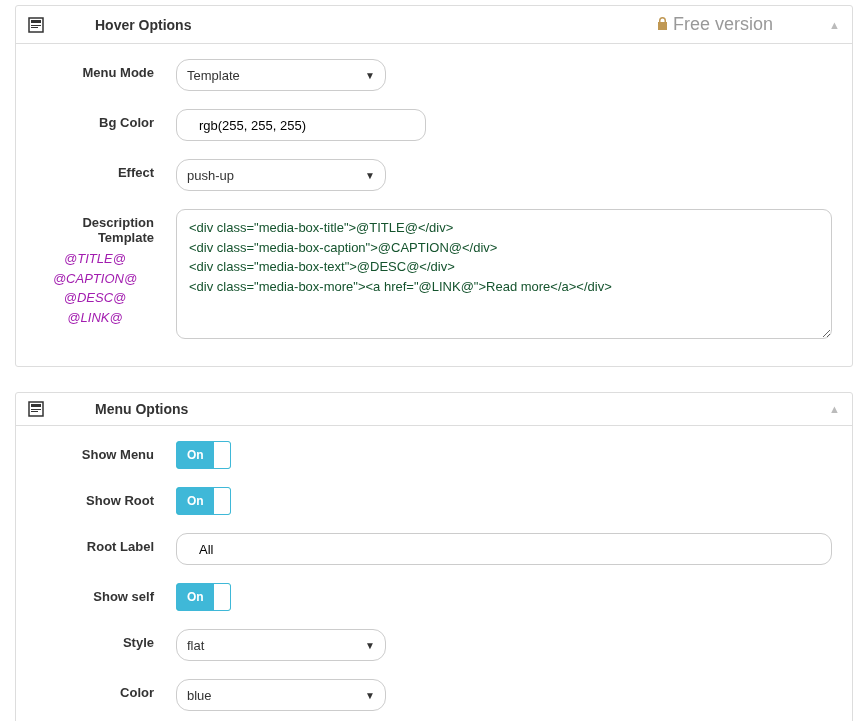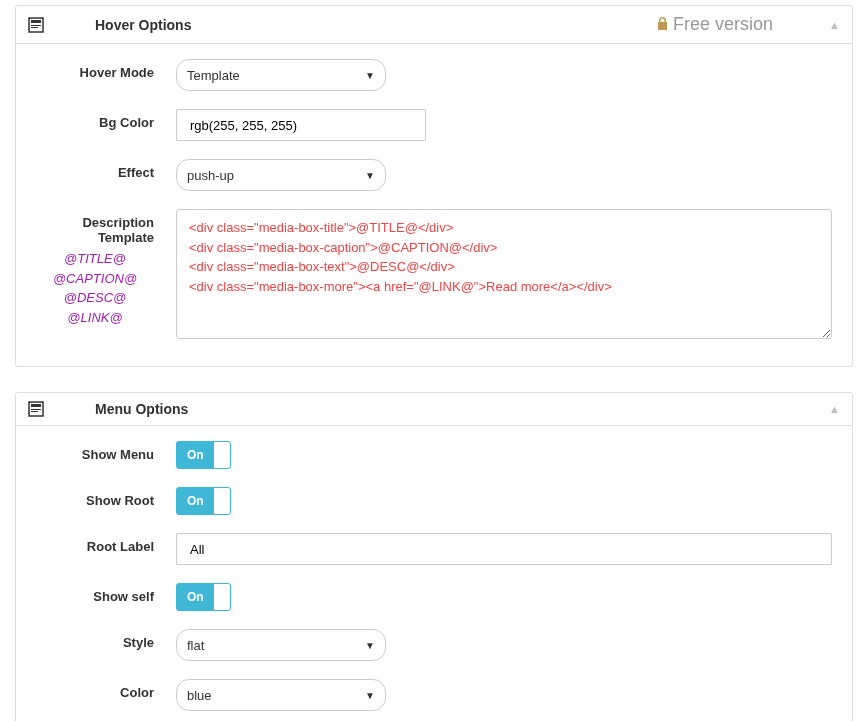--- a/index.html
+++ b/index.html
@@ -13,23 +13,23 @@
 .collapse-caret { color: #bbb; font-size: 11px; }
 .panel-body { padding: 15px 20px 20px 20px; }
 .form-row { display: flex; align-items: flex-start; margin-bottom: 18px; }
 .form-row:last-child { margin-bottom: 4px; }
 .form-label { width: 140px; text-align: right; padding-right: 22px; padding-top: 6px; font-weight: bold; font-size: 13px; color: #333; flex-shrink: 0; }
 .form-label .hints { font-weight: normal; font-style: italic; color: #a21caf; text-align: center; margin-top: 4px; line-height: 1.5; }
 .form-control-wrap { flex: 1; }
 .select-like { position: relative; display: inline-block; width: 210px; }
 .select-like .display { border: 1px solid #ccc; border-radius: 13px; padding: 6px 10px; font-size: 13px; background: #fff; cursor: pointer; display: flex; align-items: center; justify-content: space-between; height: 32px; }
 .select-like .caret { color: #333; font-size: 10px; margin-left: 8px; }
-.text-input { border: 1px solid #ccc; border-radius: 1px; padding: 6px 13px; font-size: 13px; width: 250px; height: 32px; font-family: inherit; }
+.text-input { border: 1px solid #ccc; border-radius: 11px; padding: 6px 22px; font-size: 13px; width: 250px; height: 32px; font-family: inherit; }
 .text-input.full { width: 100%; }
-.textarea { border: 1px solid #ccc; border-radius: 3px; padding: 8px 12px; font-size: 13px; width: 100%; height: 130px; font-family: inherit; resize: both; line-height: 1.5; color: #ef4444; }
+.textarea { border: 1px solid #ccc; border-radius: 9px; padding: 8px 12px; font-size: 13px; width: 100%; height: 130px; font-family: inherit; resize: both; line-height: 1.5; color: #14532d; }
 .toggle { display: inline-flex; align-items: center; border: 1px solid #3fb8d8; border-radius: 3px; overflow: hidden; height: 28px; cursor: pointer; background: #14b8a6; }
 .toggle .on-label { background: #3fb8d8; color: #fff; padding: 0 10px; height: 100%; display: flex; align-items: center; font-size: 12px; font-weight: bold; }
 .toggle .knob { width: 16px; height: 100%; background: #fff; }
 svg.box-icon { width: 16px; height: 16px; }
 </style>
 </head>
 <body>
 
 <div class="panel">
   <div class="panel-header">
@@ -48,21 +48,21 @@
             <path d="M2 5V3.5a3.5 3.5 0 017 0V5h1v8H1V5h1zm1.5 0h4V3.5a2 2 0 00-4 0V5z" fill="#c09853"></path>
           </svg>
       </span>
       <span>Free version</span>
     </span>
     <span class="collapse-caret">▲</span>
   </div>
   <div class="panel-body">
 
     <div class="form-row">
-      <div class="form-label">Hover Mode</div>
+      <div class="form-label">Menu Mode</div>
       <div class="form-control-wrap">
         <div class="select-like">
           <div class="display">
             <span>Template</span>
             <span class="caret">▼</span>
           </div>
         </div>
       </div>
     </div>
 

